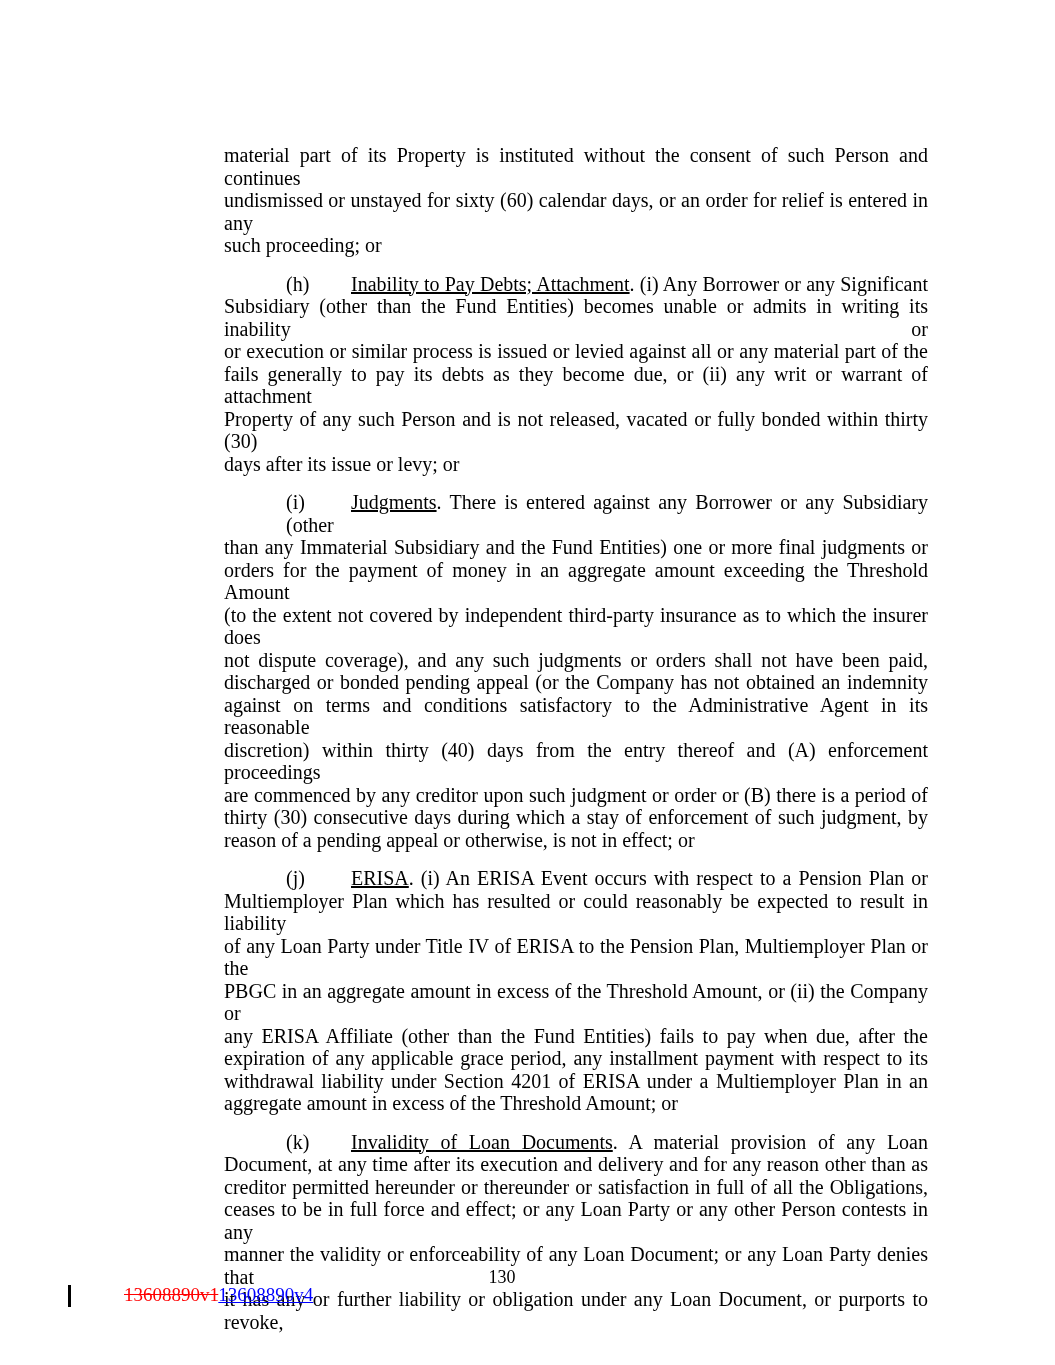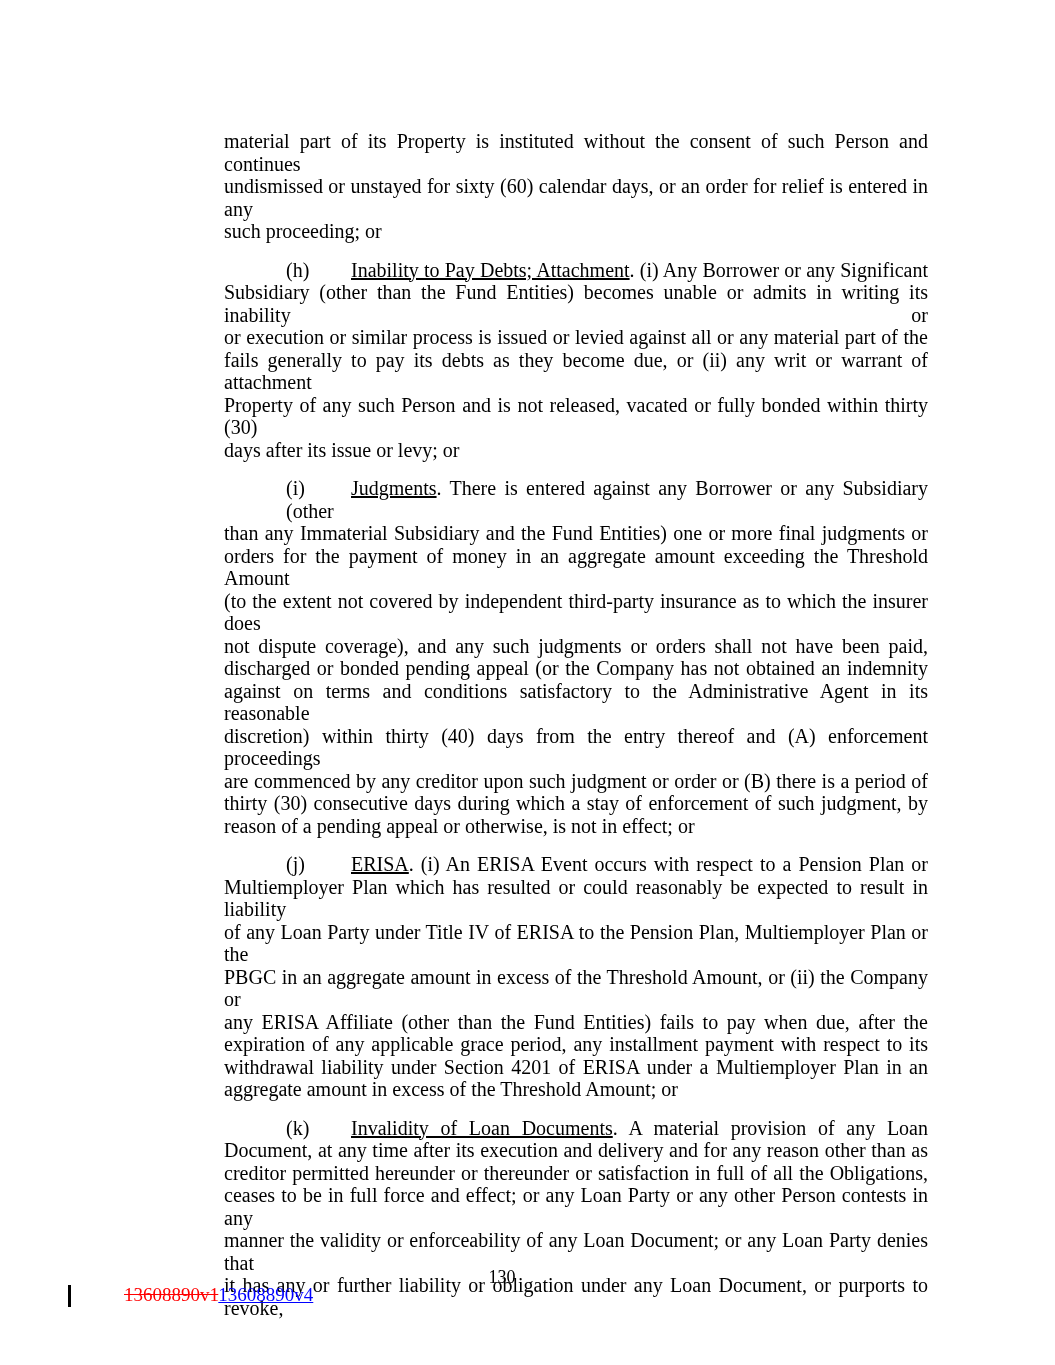--- a/index.html
+++ b/index.html
@@ -13,21 +13,21 @@
     color: #000000;
     overflow: hidden;
   }
   .content {
     position: absolute;
     left: 122px;
     top: 126px;
     width: 806px;
   }
   .para { margin-top: 16px; }
-  .para:first-child { margin-top: 4px; }
+  .para:first-child { margin-top: 18px; }
   .clause { margin-left: 102px; }
   .ln { line-height: 22.5px; }
   .j { text-align: justify; text-align-last: justify; }
   .first { padding-left: 62px; }
   .marker { display: inline-block; width: 65px; }
   .heading { text-decoration: underline; }
   .change-bar {
     position: absolute;
     left: 68px;
     top: 1285px;

